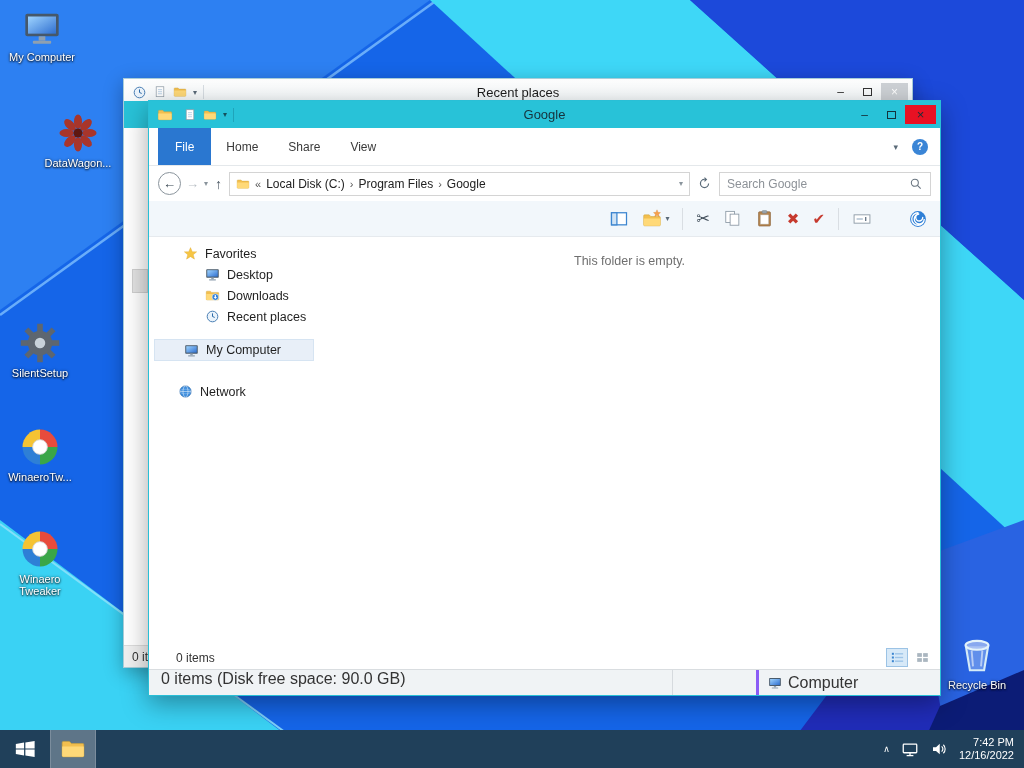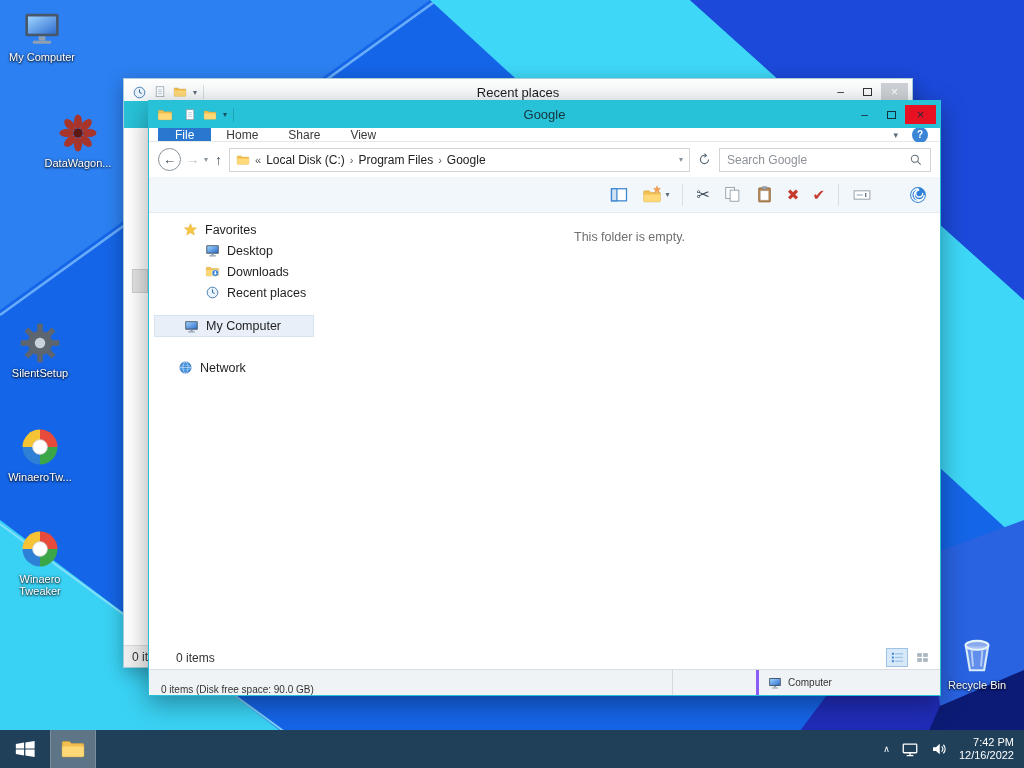--- a/index.html
+++ b/index.html
@@ -31,21 +31,21 @@
   #bw-statusbar { position:absolute; left:0; bottom:0; width:100%; height:22px; background:#f0f0f0; border-top:1px solid #dcdcdc; display:flex; align-items:center; padding-left:8px; font-size:12px; color:#333; }
 
   
   #front-window { left:148px; top:100px; width:793px; height:596px; border:1px solid #29bfd6; box-shadow:0 8px 24px rgba(0,0,0,.35); display:flex; flex-direction:column; }
   #fw-titlebar { height:27px; background:#28c2d8; display:flex; align-items:center; position:relative; padding:0 4px 0 8px; flex:none; }
   #fw-title { position:absolute; left:0; right:0; text-align:center; font-size:13px; color:#16323c; pointer-events:none; }
   #fw-controls { margin-left:auto; display:flex; align-items:center; }
   #fw-controls .wbtn { color:#14323c; }
   #fw-close { background:#e81123; color:#fff; width:31px; font-size:13px; }
 
-  #fw-ribbonrow { height:14px; background:#fff; border-bottom:1px solid #e4e8eb; display:flex; align-items:stretch; flex:none; }
+  #fw-ribbonrow { height:38px; background:#fff; border-bottom:1px solid #e4e8eb; display:flex; align-items:stretch; flex:none; }
   .rtab { display:flex; align-items:center; padding:0 15px; font-size:12px; color:#3a3a3a; }
   #rtab-file { background:#2a77d0; color:#fff; margin-left:9px; padding:0 17px; }
   #ribbon-right { margin-left:auto; display:flex; align-items:center; gap:14px; padding-right:12px; }
   #ribbon-collapse { font-size:9px; color:#5a6a78; }
   #help-btn { width:16px; height:16px; border-radius:50%; background:#3a85d6; color:#fff; font-size:10px; font-weight:bold; display:flex; align-items:center; justify-content:center; }
 
   #fw-addressrow { height:35px; display:flex; align-items:center; padding:0 9px; gap:5px; background:#fff; flex:none; }
   #back-btn { width:23px; height:23px; border-radius:50%; border:1px solid #8a949c; display:flex; align-items:center; justify-content:center; font-size:13px; color:#32404c; flex:none; }
   #fwd-btn { color:#b9bfc5; font-size:13px; flex:none; }
   #nav-drop { font-size:8px; color:#8a949c; flex:none; }
@@ -85,21 +85,21 @@
   .colh-size { width:104px; padding-left:24px; border-right:0; }
   .sort-caret { position:absolute; top:1px; left:50%; margin-left:-4px; width:0; height:0;
                 border-left:4px solid transparent; border-right:4px solid transparent; border-top:4px solid #8a949c; }
   #empty-msg { margin-top:17px; text-align:center; font-size:12.5px; color:#6f6f6f; }
 
   #fw-itemsrow { height:22px; display:flex; align-items:center; padding-left:27px; font-size:12px; color:#333; position:relative; background:#fff; flex:none; }
   #view-btns { position:absolute; right:7px; top:1px; display:flex; gap:3px; }
   .view-btn { width:22px; height:19px; display:flex; align-items:center; justify-content:center; }
   #view-list { background:#d7e9f8; border:1px solid #9cc3e5; }
 
-  #fw-statusbar { height:26px; background:#f0f3f5; border-top:1px solid #d9dde0; display:flex; align-items:flex-end; font-size:10px; color:#333; flex:none; }
+  #fw-statusbar { height:26px; background:#f0f3f5; border-top:1px solid #d9dde0; display:flex; align-items:flex-start; font-size:16px; color:#333; flex:none; }
   #fw-status-left { flex:1; padding-left:12px; }
   #fw-status-mid { width:84px; height:100%; border-left:1px solid #d6dade; }
   #fw-status-right { width:184px; height:100%; border-left:3px solid #8b5cf6; display:flex; align-items:center; gap:6px; padding-left:9px; }
 
   
   #taskbar { position:absolute; left:0; bottom:0; width:1024px; height:38px; background:#20405a; display:flex; align-items:center; z-index:10; }
   #start-btn { width:50px; height:100%; display:flex; align-items:center; justify-content:center; }
   #tb-explorer { width:46px; height:100%; display:flex; align-items:center; justify-content:center; background:rgba(255,255,255,.28); border-left:1px solid rgba(255,255,255,.18); border-right:1px solid rgba(255,255,255,.18); }
   #tb-spacer { flex:1; }
   #tray { display:flex; align-items:center; gap:11px; padding-right:10px; }

